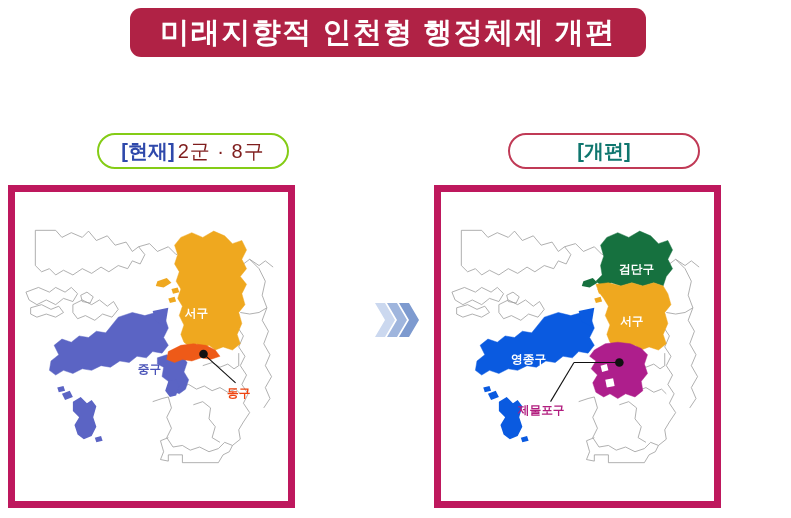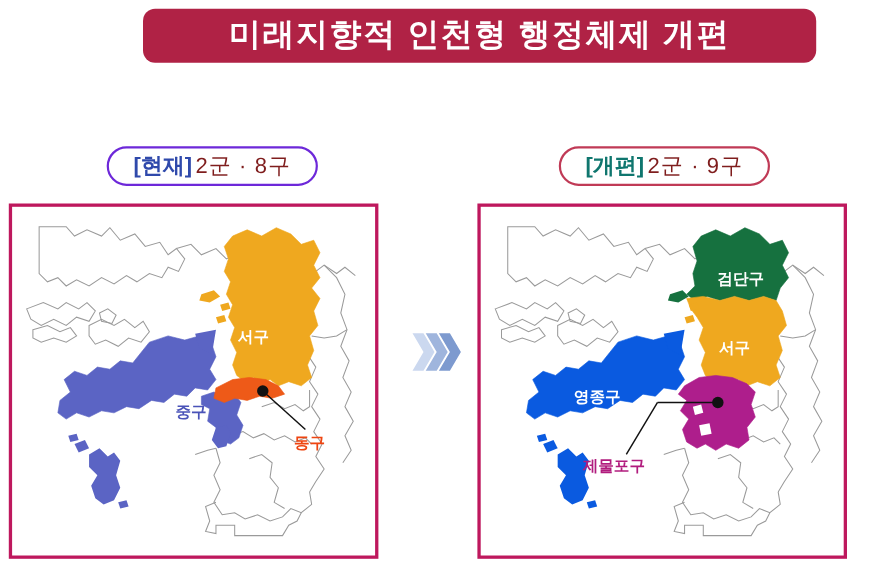--- a/index.html
+++ b/index.html
@@ -10,21 +10,21 @@
     font-family:"Liberation Sans","DejaVu Sans",sans-serif;
     overflow:hidden;
     position:relative;
   }
   #root{position:relative;width:791px;height:518px;}
 
   
   .title-banner{
     position:absolute;
     left:130px; top:8px;
-    width:612px; height:49px;
+    width:516px; height:49px;
     background:#b02245;
     border-radius:11px;
     display:flex; align-items:center; justify-content:center;
   }
   .title-text{
     color:#ffffff;
     font-size:29px;
     font-weight:bold;
     letter-spacing:1.5px;
     line-height:1;
@@ -40,37 +40,37 @@
     display:flex; align-items:center; justify-content:center;
     box-sizing:border-box;
     white-space:nowrap;
   }
   .pill span{ font-size:20px; line-height:1; }
   .pill .tag{ font-weight:bold; }
   .pill .rest{ font-weight:normal; color:#7f1d1d; letter-spacing:1px; margin-left:3px;}
 
   #pill-current{
     left:97px; top:133px; width:192px;
-    border:2px solid #6d28d9;
+    border:2px solid #84cc16;
   }
   #pill-current .tag{ color:#2f49ab; }
 
   #pill-reform{
     left:508px; top:133px; width:192px;
     border:2px solid #c03a56;
   }
   #pill-reform .tag{ color:#0f766e; }
 
   
   .map-frame{
     position:absolute;
     top:185px;
-    width:336px; height:323px;
+    width:287px; height:323px;
     background:#ffffff;
-    border:3px solid #be185d;
+    border:7px solid #be185d;
     box-sizing:border-box;
     overflow:hidden;
   }
   #map-left{ left:8px; }
   #map-right{ left:434px; }
   .map-frame svg{ display:block; width:100%; height:100%; }
 
   
   .arrow{
     position:absolute;
@@ -94,21 +94,20 @@
     <div class="title-text">미래지향적 인천형 행정체제 개편</div>
   </div>
 
   <div class="pill" id="pill-current">
     <span class="tag">[현재]</span>
     <span class="rest">2군 · 8구</span>
   </div>
 
   <div class="pill" id="pill-reform">
     <span class="tag">[개편]</span>
-    <span class="rest">2군 · 9구</span>
   </div>
 
   <div class="map-frame" id="map-left">
     <svg viewBox="0 0 349 323" xmlns="http://www.w3.org/2000/svg">
 
       <g fill="none" stroke="#9a9a9a" stroke-width="1">
 
         <path d="M26,13 L52,13 L60,22 L72,16 L86,22 L94,14 L104,26 L118,20 L128,32 L142,28
                  L150,40 L158,34 L166,44 L160,56 L150,52 L144,62 L132,58 L120,66 L110,60
                  L98,68 L86,62 L74,70 L62,64 L52,70 L44,62 L34,66 L26,58 Z"></path>

